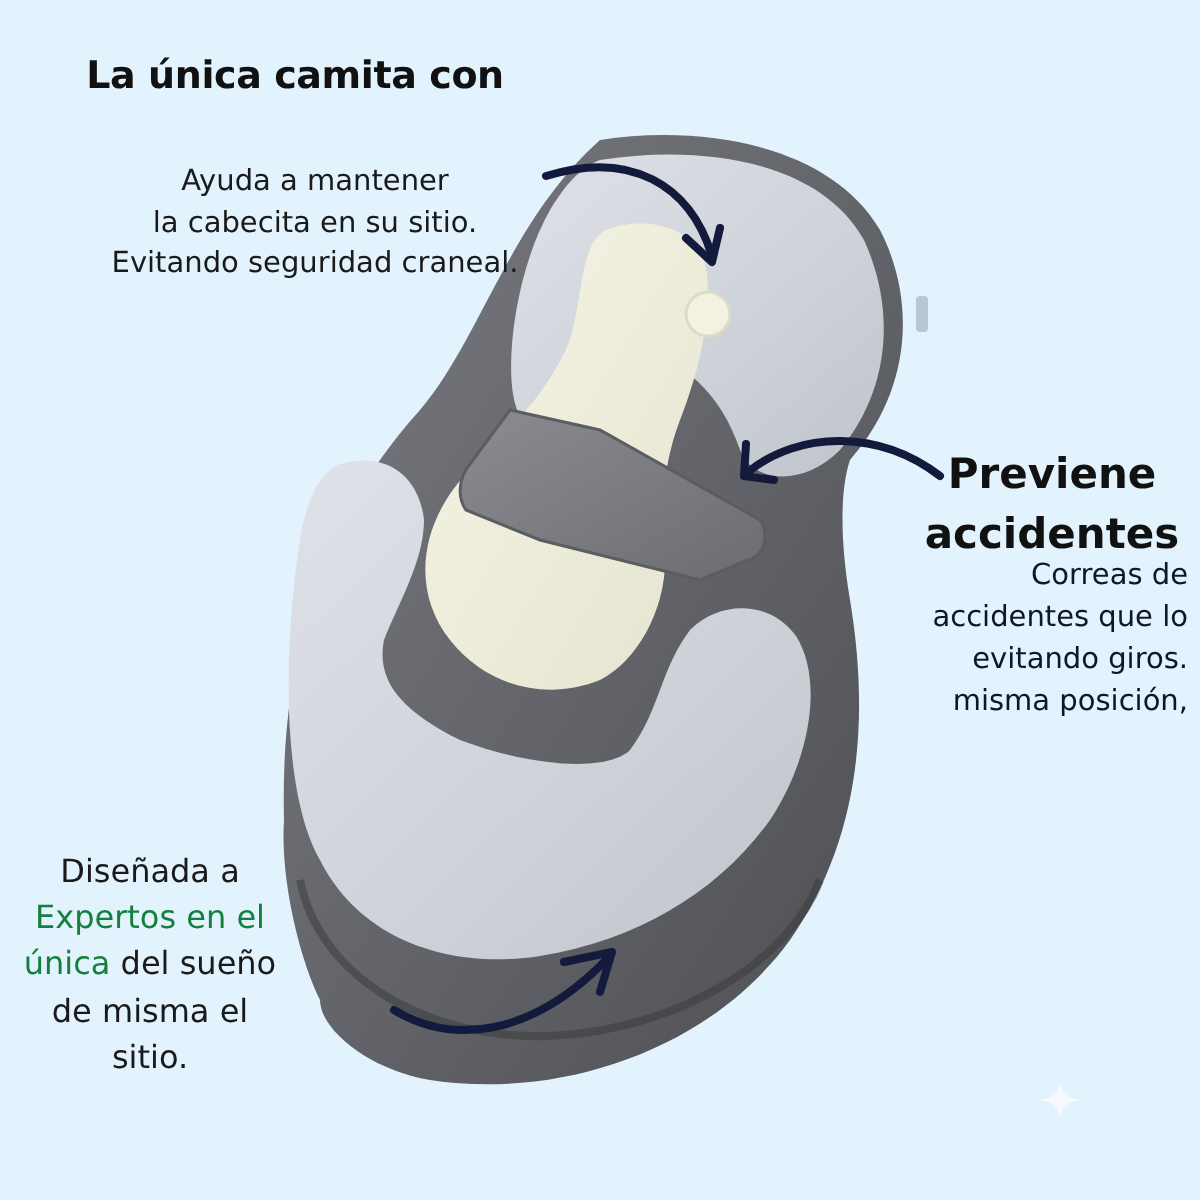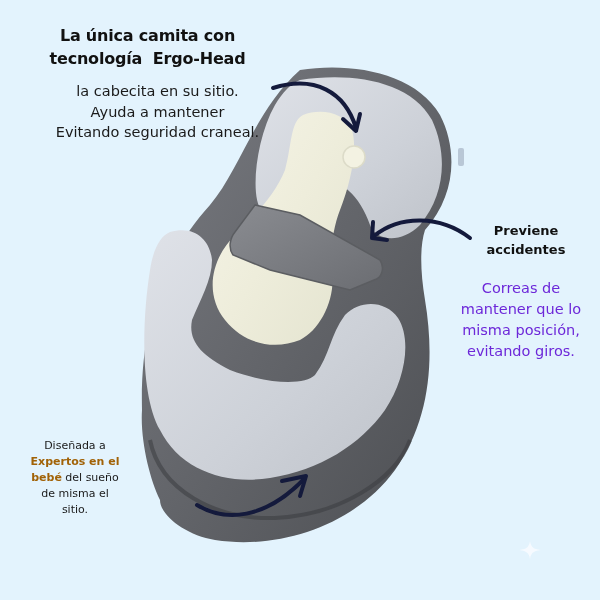--- a/index.html
+++ b/index.html
@@ -8,39 +8,39 @@
       background: #e3f3fd;
       font-family: "DejaVu Sans", "Liberation Sans", sans-serif;
       color: #111;
       position: relative;
     }
     .stage { position: absolute; inset: 0; }
     .product { position: absolute; left: 0; top: 0; width: 600px; height: 600px; }
     .text-block { position: absolute; text-align: center; line-height: 1.45; }
     .title-top {
       left: 25px; top: 25px; width: 245px;
-      font-size: 16px; font-weight: bold; line-height: 1.42; letter-spacing: -0.2px;
+      font-size: 19px; font-weight: bold; line-height: 1.42; letter-spacing: -0.2px;
     }
     .desc-top {
       left: 25px; top: 81px; width: 265px;
       font-size: 14.5px; line-height: 1.42; color: #1a1a1a;
     }
     .title-right {
       left: 462px; top: 222px; width: 128px;
-      font-size: 13px; font-weight: bold; line-height: 1.45;
+      font-size: 21px; font-weight: bold; line-height: 1.45;
     }
     .desc-right {
       left: 448px; top: 278px; width: 146px;
-      font-size: 14.5px; line-height: 1.44; color: #6d28d9;
+      font-size: 14.5px; line-height: 1.44; color: #0f172a; text-align: right;
     }
     .desc-bottom {
-      left: 5px; top: 438px; width: 140px;
-      font-size: 11px; line-height: 1.45; color: #1a1a1a;
+      left: 5px; top: 424px; width: 140px;
+      font-size: 16px; line-height: 1.45; color: #1a1a1a;
     }
-    .desc-bottom b { font-weight: bold; color: #a16207; }
+    .desc-bottom b { font-weight: normal; color: #15803d; }
     .sparkle { position: absolute; left: 515px; top: 540px; width: 30px; height: 20px; }
   </style>
 </head>
 <body>
 
 <div class="stage">
 
   <svg class="product" viewBox="0 0 600 600" xmlns="http://www.w3.org/2000/svg">
     <defs>
       <linearGradient id="outerShell" x1="0" y1="0" x2="1" y2="1">
@@ -138,40 +138,39 @@
     <path d="M197 505 C 225 522, 265 520, 305 478" fill="none" stroke="#141a3c" stroke-width="4" stroke-linecap="round"></path>
     <path d="M282 481 L 306 476 L 300 496" fill="none" stroke="#141a3c" stroke-width="4" stroke-linecap="round" stroke-linejoin="round"></path>
   </svg>
 
   <svg class="sparkle" viewBox="0 0 30 20" xmlns="http://www.w3.org/2000/svg">
     <path d="M15 1 C 16 8, 20 10, 29 10 C 20 10, 16 12, 15 19 C 14 12, 10 10, 1 10 C 10 10, 14 8, 15 1 Z" fill="#f7fbff" opacity="0.9"></path>
   </svg>
 
   <div class="text-block title-top">
     <div>La única camita con</div>
-    <div style="white-space:pre">tecnología  Ergo-Head</div>
   </div>
   <div class="text-block desc-top">
+    <div>Ayuda a mantener</div>
     <div>la cabecita en su sitio.</div>
-    <div>Ayuda a mantener</div>
     <div>Evitando seguridad craneal.</div>
   </div>
 
   <div class="text-block title-right">
     <div>Previene</div>
     <div>accidentes</div>
   </div>
   <div class="text-block desc-right">
     <div>Correas de</div>
-    <div>mantener que lo</div>
+    <div>accidentes que lo</div>
+    <div>evitando giros.</div>
     <div>misma posición,</div>
-    <div>evitando giros.</div>
   </div>
 
   <div class="text-block desc-bottom">
     <div>Diseñada a</div>
     <div><b>Expertos en el</b></div>
-    <div style="white-space:pre"><b>bebé</b><span> del sueño</span></div>
+    <div style="white-space:pre"><b>única</b><span> del sueño</span></div>
     <div>de misma el</div>
     <div>sitio.</div>
   </div>
 
 </div>
 
 </body></html>

